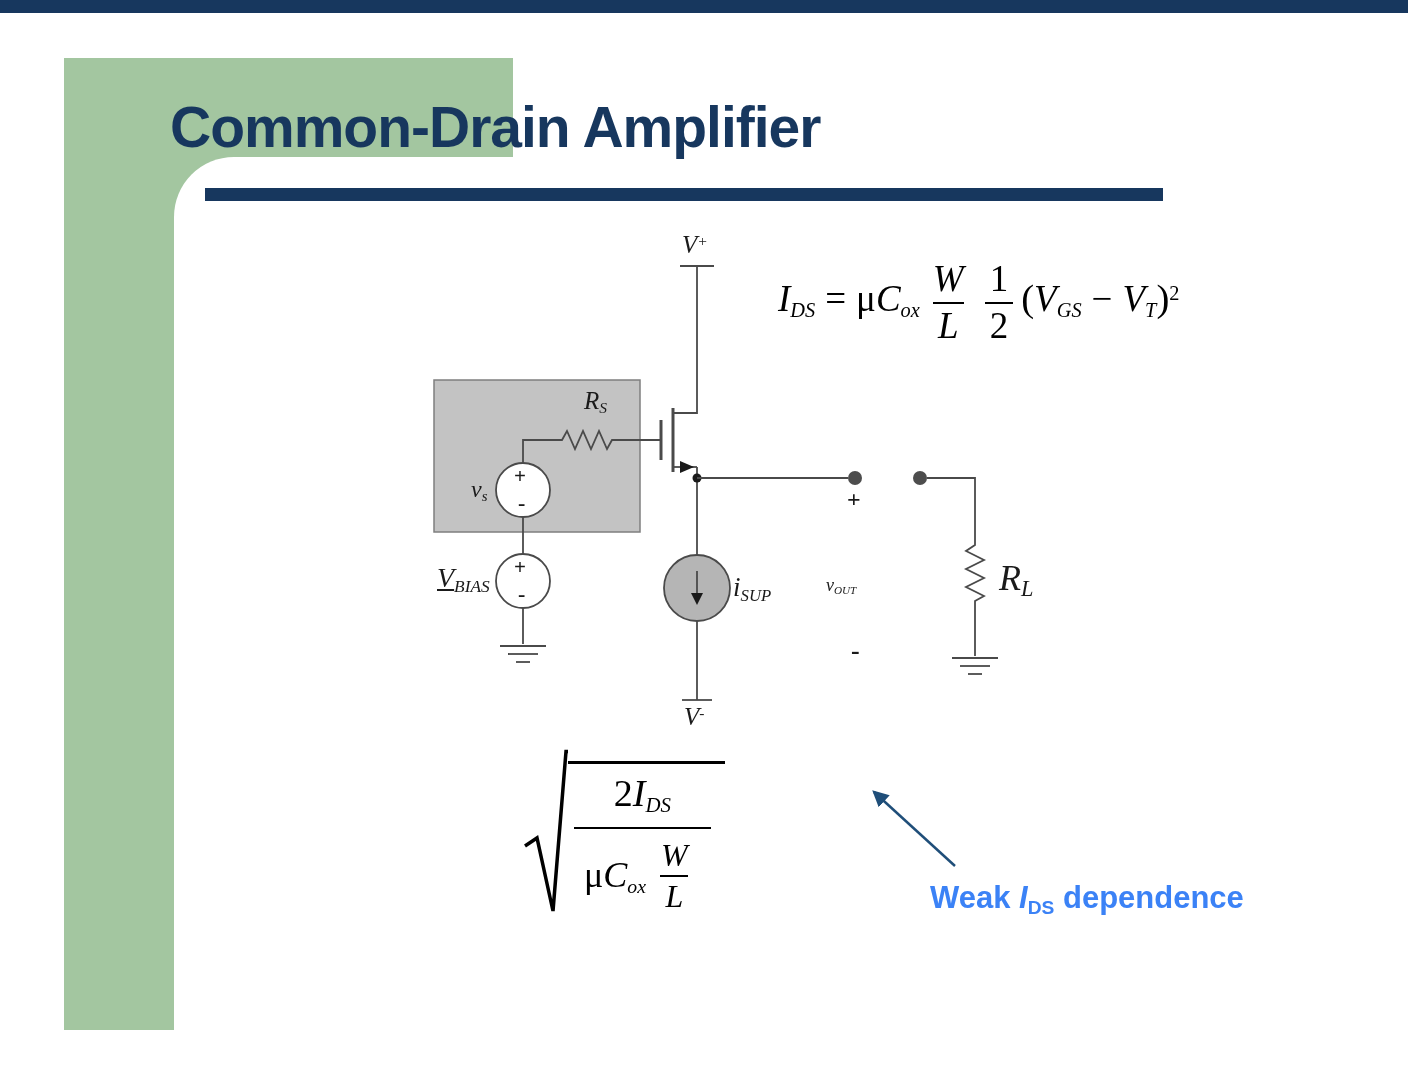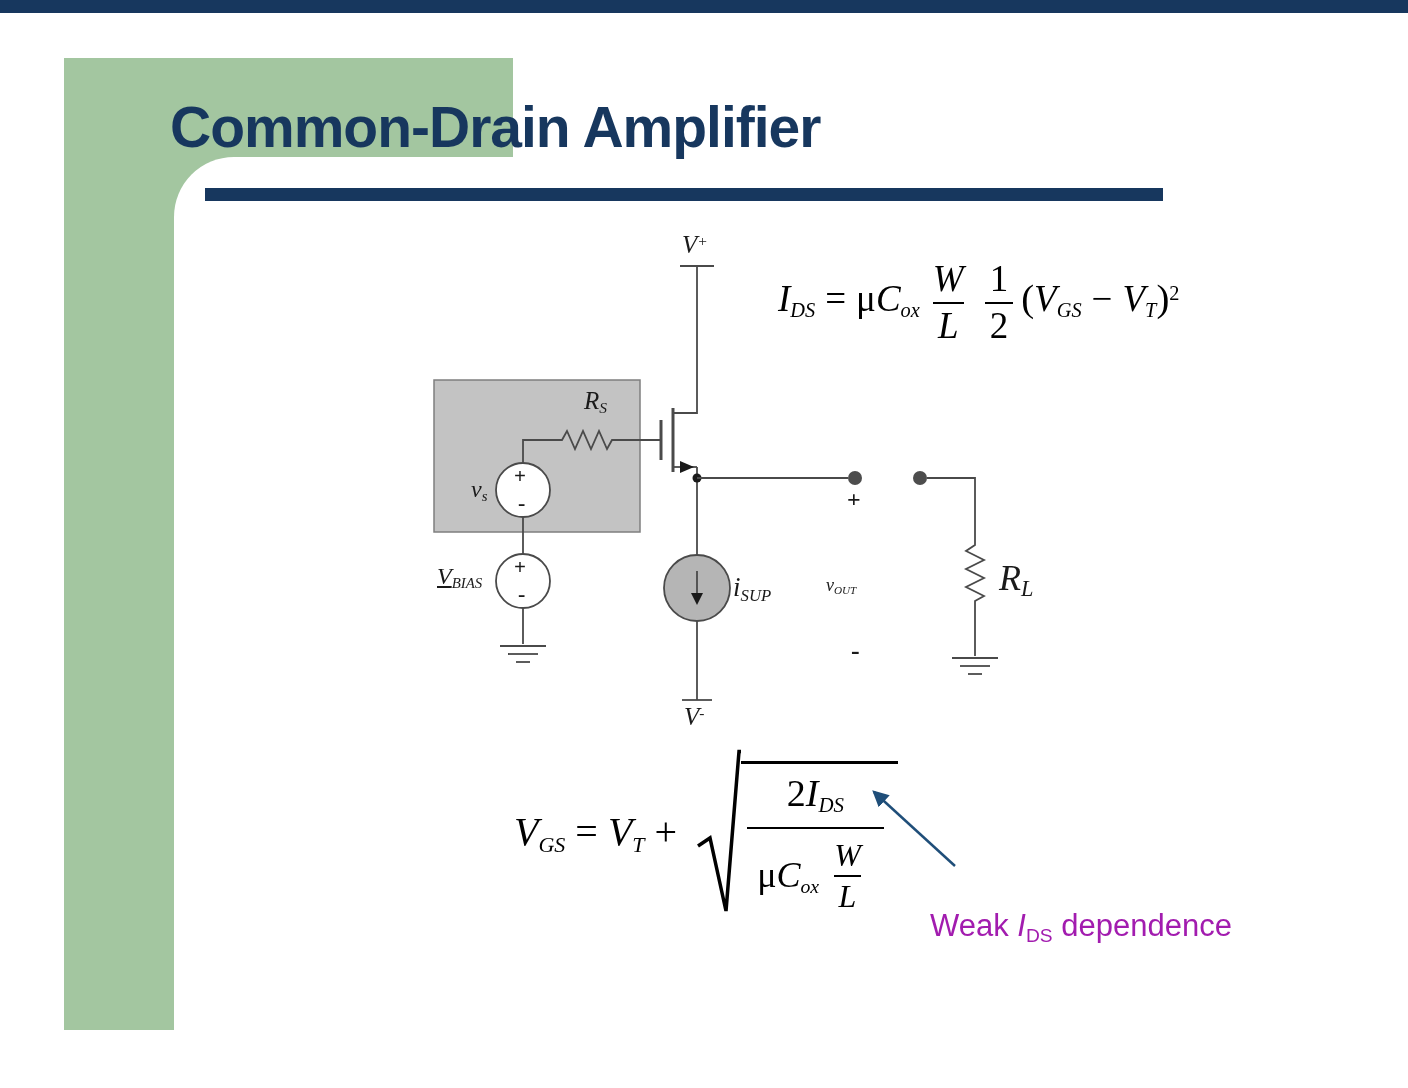--- a/index.html
+++ b/index.html
@@ -48,21 +48,21 @@
   .eq2 { left:514px; top:748px; font-size:40px; display:flex; align-items:center; }
   .eq2-lhs { white-space:nowrap; }
   .sqrt { display:inline-flex; align-items:flex-end; margin-left:8px; }
   .radical { width:46px; align-self:stretch; height:auto; display:block; }
   .sqrt-content { border-top:3.5px solid #000; padding:4px 14px 0 6px; }
   .bigfrac { display:flex; flex-direction:column; align-items:center; line-height:1.05; }
   .bf-num { padding:6px 10px 10px; font-size:38px; }
   .bf-den { border-top:2.5px solid #000; padding:10px 10px 4px; display:flex; align-items:center; font-size:36px; }
   .frac.nested { margin-left:10px; font-size:32px; }
 
-  .annotation { position:absolute; left:930px; top:908px; font-size:31px; color:#a21caf; white-space:nowrap; }
+  .annotation { position:absolute; left:930px; top:880px; font-size:31px; color:#3b82f6; white-space:nowrap;font-weight:bold; }
   .annotation .ai { font-style:italic; }
   .annotation .asub { font-size:0.62em; vertical-align:-0.3em; }
 </style>
 </head>
 <body>
 
 <div class="slide">
 
   <div class="topbar"></div>
   <div class="green-top"></div>
@@ -113,21 +113,21 @@
     <path class="wire" d="M523 608 V 644"></path>
     <path class="wire" d="M500 646 H 546"></path>
     <path class="wire" d="M508 654 H 538"></path>
     <path class="wire" d="M516 662 H 530"></path>
   </svg>
 
   <span class="clabel" style="left:682px; top:232px; font-size:25px;"><span>V</span><span class="csup">+</span></span>
   <span class="clabel" style="left:684px; top:704px; font-size:25px;"><span>V</span><span class="csup">-</span></span>
   <span class="clabel" style="left:584px; top:388px; font-size:25px;"><span>R</span><span class="csub">S</span></span>
   <span class="clabel" style="left:471px; top:477px; font-size:24px;"><span>v</span><span class="csub">s</span></span>
-  <span class="clabel" style="left:437px; top:564px; font-size:24px;text-decoration:underline;"><span>V</span><span class="csub">BIAS</span></span>
+  <span class="clabel" style="left:437px; top:564px; font-size:28px;text-decoration:underline;"><span>V</span><span class="csub">BIAS</span></span>
   <span class="clabel" style="left:733px; top:574px; font-size:27px;"><span>i</span><span class="csub">SUP</span></span>
   <span class="clabel" style="left:826px; top:562px; font-size:18px;margin-top:14px;"><span>v</span><span class="csub">OUT</span></span>
   <span class="clabel" style="left:999px; top:560px; font-size:36px;"><span>R</span><span class="csub">L</span></span>
 
   <span class="sign" style="left:514px; top:466px; font-size:21px;">+</span>
   <span class="sign" style="left:518px; top:492px; font-size:22px;">-</span>
   <span class="sign" style="left:514px; top:557px; font-size:21px;">+</span>
   <span class="sign" style="left:518px; top:583px; font-size:22px;">-</span>
   <span class="sign" style="left:847px; top:487px; font-size:24px;">+</span>
   <span class="sign" style="left:851px; top:638px; font-size:26px;">-</span>
@@ -136,21 +136,20 @@
     <span class="var">I</span><span class="sub">DS</span><span class="op">=</span><span class="upright">μ</span><span class="var">C</span><span class="sub">ox</span><span class="frac">
         <span class="fnum var">W</span>
         <span class="fden var">L</span>
       </span><span class="frac">
         <span class="fnum upright">1</span>
         <span class="fden upright">2</span>
       </span><span class="paren">(</span><span class="var">V</span><span class="sub">GS</span><span class="op">−</span><span class="var">V</span><span class="sub">T</span><span class="paren">)</span><span class="sup">2</span>
   </div>
 
   <div class="eq eq2">
-    <span class="eq2-lhs"><span class="var">V</span><span class="sub">GS</span><span class="op">=</span><span class="var">V</span><span class="sub">T</span><span class="op">+</span></span>
     <span class="sqrt">
       <svg class="radical" viewBox="0 0 46 170" preserveAspectRatio="none">
         <path d="M3 98 L15 90 L31 163 L44 3.5 L46 3.5" fill="none" stroke="#000" stroke-width="3.5" stroke-linejoin="miter"></path>
       </svg>
       <span class="sqrt-content">
         <span class="bigfrac">
           <span class="bf-num"><span class="upright">2</span><span class="var">I</span><span class="sub">DS</span></span>
           <span class="bf-den">
             <span><span class="upright">μ</span><span class="var">C</span><span class="sub">ox</span></span>
             <span class="frac nested">

